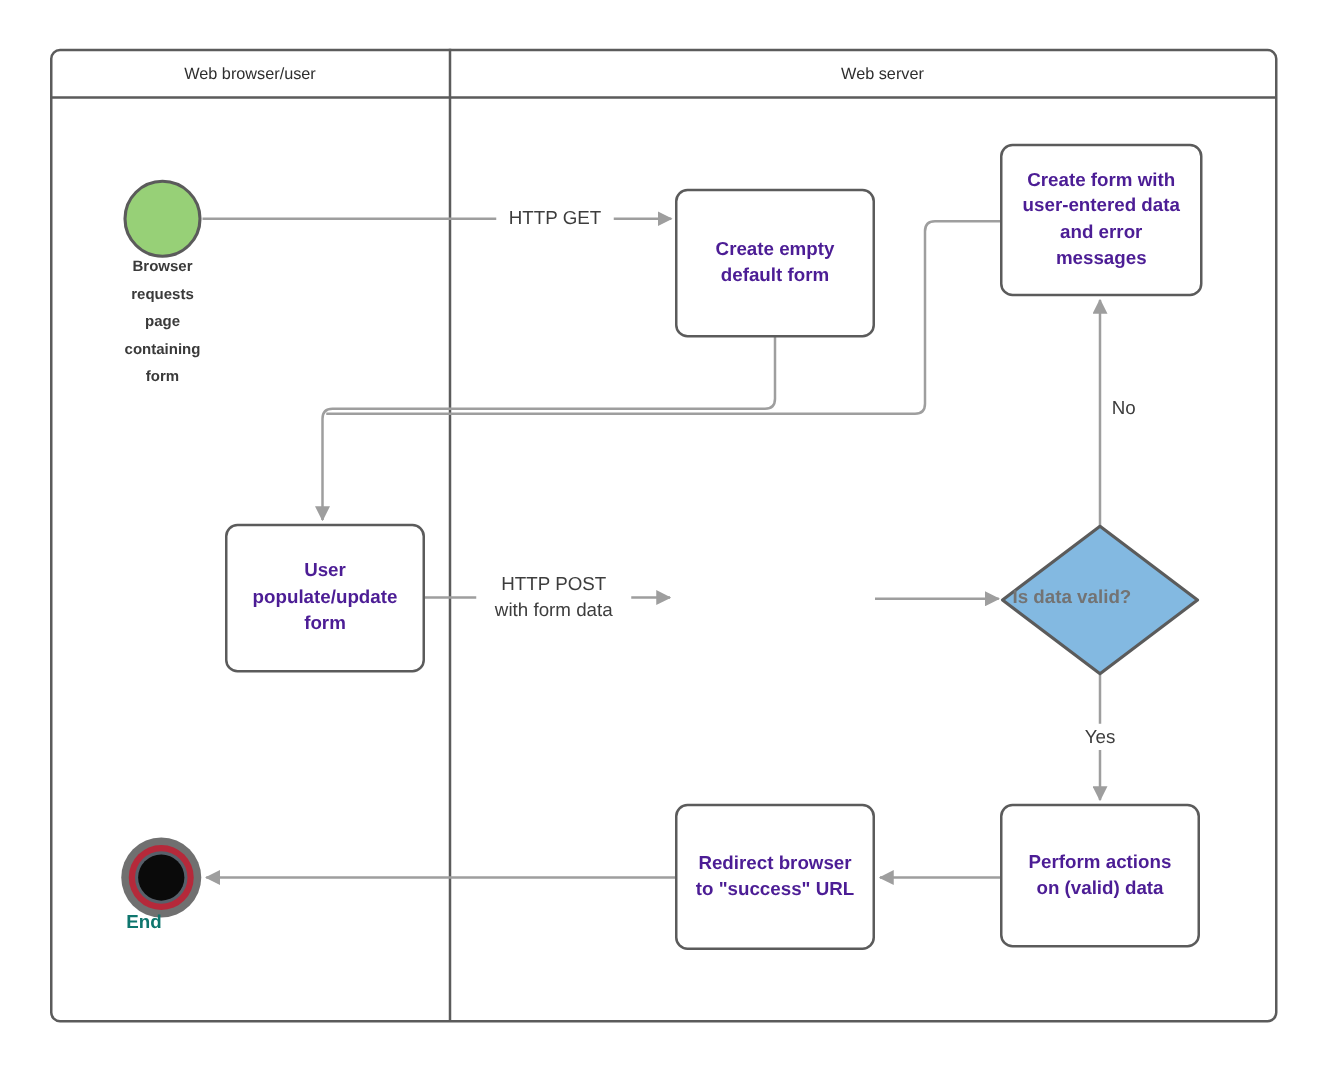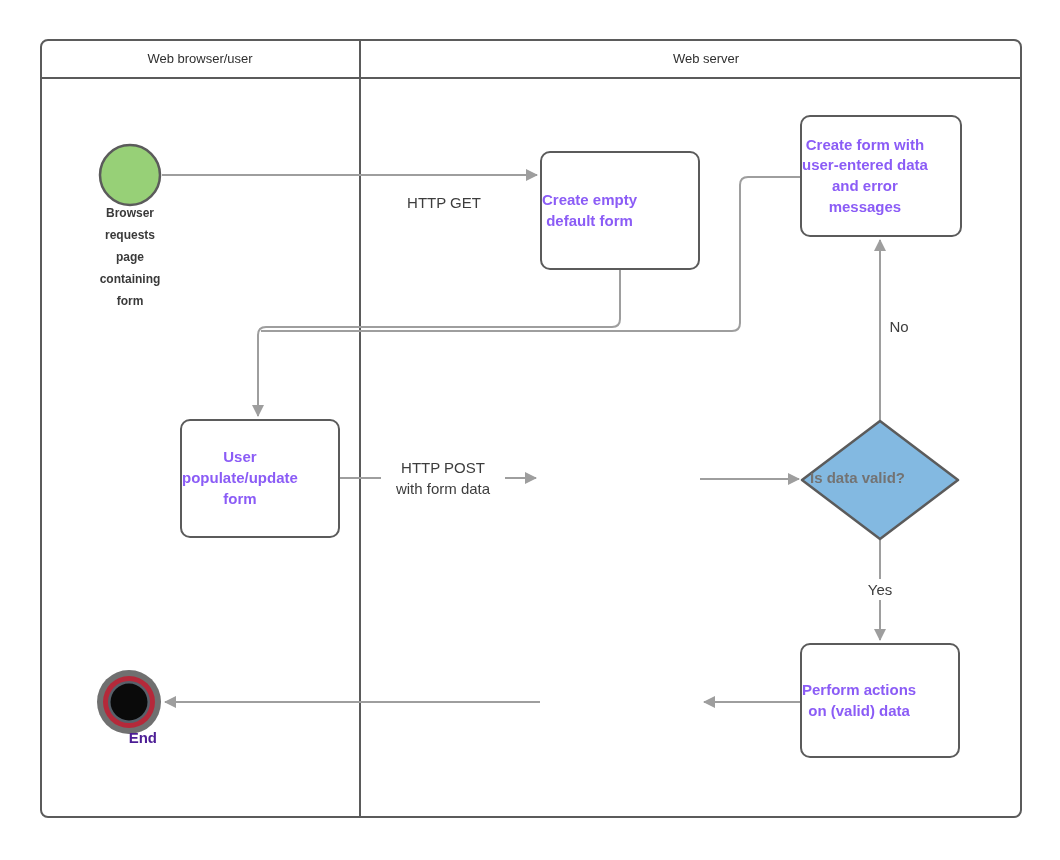--- a/index.html
+++ b/index.html
@@ -11,38 +11,38 @@
   .lane-divider{position:absolute;left:359px;top:39px;width:2px;height:777px;background:#5b5b5b;}
   .header-sep{position:absolute;left:40px;top:77px;width:980px;height:2px;background:#5b5b5b;}
   .lane-title{position:absolute;top:49px;height:20px;line-height:20px;text-align:center;
               font-size:13px;color:#2f2f2f;}
   .lane-title.l1{left:40px;width:320px;}
   .lane-title.l2{left:360px;width:692px;}
   
   svg.wires{position:absolute;left:0;top:0;width:1060px;height:860px;}
   
   .node{position:absolute;background:#ffffff;border:2px solid #5b5b5b;border-radius:10px;
-        display:flex;align-items:center;text-align:center;
-        font-weight:bold;font-size:15px;line-height:1.38;color:#8b5cf6;white-space:pre-line;}
+        display:flex;align-items:center;justify-content:center;text-align:center;
+        font-weight:bold;font-size:15px;line-height:1.38;color:#4c1d95;white-space:pre-line;}
   .n-create-empty{left:540px;top:117px;width:156px;height:115px;margin-top:34px;}
   .n-create-errors{left:800px;top:115px;width:158px;height:118px;}
   .n-user-populate{left:180px;top:419px;width:156px;height:115px;}
   .n-validate{left:540px;top:420px;width:156px;height:114px;}
   .n-perform{left:800px;top:643px;width:156px;height:111px;}
   .n-redirect{left:540px;top:643px;width:156px;height:113px;}
   
   .start-label{position:absolute;left:68px;top:202px;width:124px;text-align:center;
                font-weight:bold;font-size:12px;line-height:22px;color:#3a3a3a;white-space:pre-line;}
-  .end-label{position:absolute;left:101px;top:729px;width:56px;text-align:right;
-             font-weight:bold;font-size:15px;color:#4c1d95;}
+  .end-label{position:absolute;left:101px;top:729px;width:56px;text-align:left;
+             font-weight:bold;font-size:15px;color:#0f766e;}
   .decision-label{position:absolute;left:810px;top:469px;width:140px;text-align:left;
                   font-weight:bold;font-size:15px;color:#737373;}
   .edge-label{position:absolute;background:#ffffff;text-align:center;font-size:15px;
               color:#3d3d3d;white-space:pre-line;}
-  .e-get{left:397px;top:165px;width:94px;height:20px;line-height:20px;margin-top:28px;}
+  .e-get{left:397px;top:165px;width:94px;height:20px;line-height:20px;}
   .e-post{left:381px;top:457px;width:124px;line-height:21px;}
   .e-no{left:866px;top:316px;width:28px;height:21px;line-height:21px;margin-left:19px;}
   .e-yes{left:862px;top:579px;width:36px;height:21px;line-height:21px;}
 </style>
 </head>
 <body>
 
 <div class="canvas">
 
   <div class="frame"></div>
@@ -94,20 +94,24 @@
   </div>
   <div class="node n-user-populate">
     <span>User
 populate/update
 form</span>
   </div>
   <div class="node n-perform">
     <span>Perform actions
 on (valid) data</span>
   </div>
+  <div class="node n-redirect">
+    <span>Redirect browser
+to "success" URL</span>
+  </div>
 
   <div class="start-label">Browser
 requests
 page
 containing
 form</div>
   <div class="decision-label">Is data valid?</div>
   <div class="end-label">End</div>
 
   <div class="edge-label e-get">HTTP GET</div>

